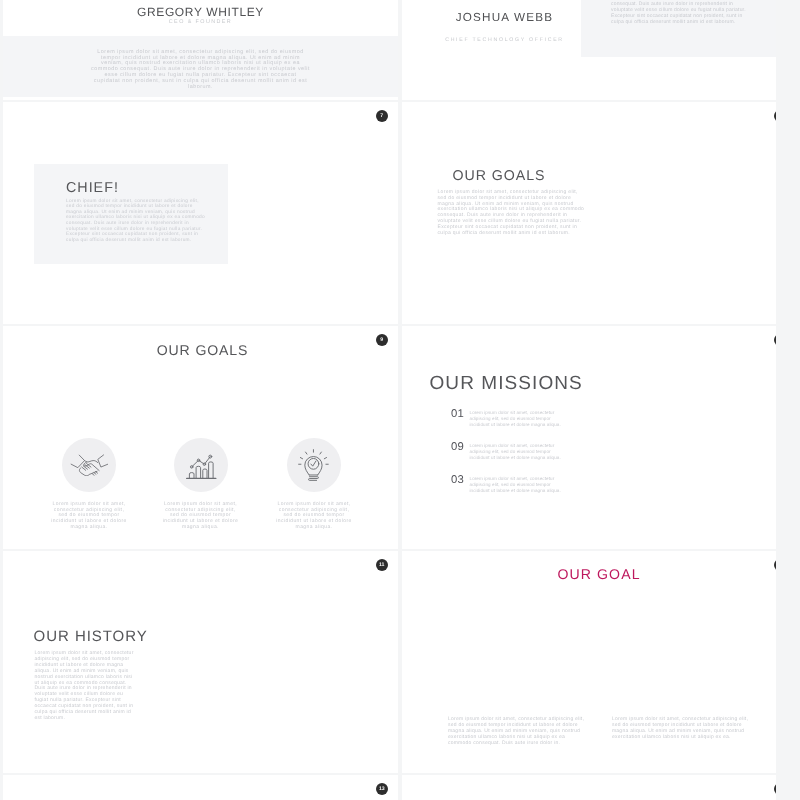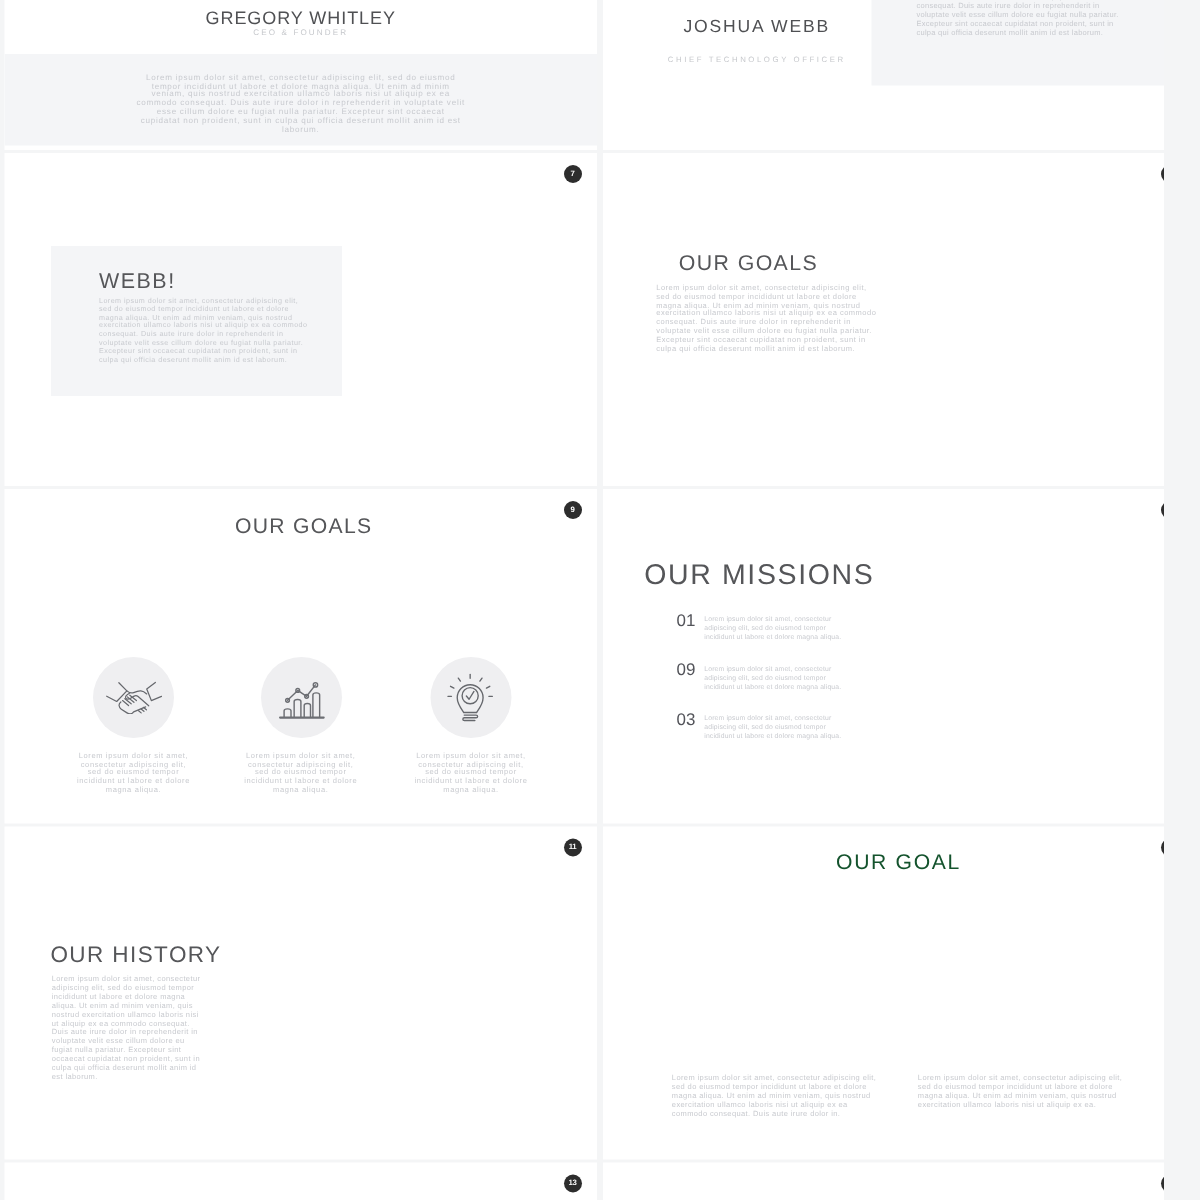--- a/index.html
+++ b/index.html
@@ -63,21 +63,21 @@
 .s-missions .ttl{position:absolute;left:28px;top:50.8px;font-size:19px;color:#555659;letter-spacing:1.08px;line-height:14px;}
 .s-missions .item{position:absolute;left:23.5px;width:230px;height:20px;margin-left:26px;}
 .s-missions .n{position:absolute;left:0;top:0;font-size:11.3px;color:#53545a;letter-spacing:0.1px;font-weight:400;line-height:11px;}
 .s-missions .t{position:absolute;left:18.5px;top:1.2px;width:99px;margin:0;line-height:5.9px;letter-spacing:0.10px;font-size:4.55px;}
 
 
 .s-history .ttl{position:absolute;left:30.6px;top:79.0px;font-size:15px;color:#555659;letter-spacing:0.95px;line-height:14px;}
 .s-history p{position:absolute;left:31.5px;top:100.0px;width:100px;margin:0;line-height:5.94px;letter-spacing:0.26px;}
 
 
-.s-goal2 .ttl{position:absolute;left:0;top:16.5px;width:395px;text-align:center;font-size:14.1px;color:#14532d;letter-spacing:1.1px;line-height:14px;}
+.s-goal2 .ttl{position:absolute;left:0;top:16.5px;width:395px;text-align:center;font-size:14.1px;color:#be185d;letter-spacing:1.1px;line-height:14px;}
 .s-goal2 .c1{position:absolute;left:46.4px;top:166.5px;width:138px;margin:0;line-height:5.85px;letter-spacing:0.26px;}
 .s-goal2 .c2{position:absolute;left:210.4px;top:166.5px;width:138px;margin:0;line-height:5.85px;letter-spacing:0.26px;}
 </style>
 </head>
 <body>
 
 <div class="viewport">
 <div class="grid">
 
   <div class="row">
@@ -100,21 +100,21 @@
       <div class="lrole">CHIEF TECHNOLOGY OFFICER</div>
 
     </div>
 
   </div>
 
   <div class="row">
 
     <div class="slide s-hello">
       <div class="box"></div>
-      <div class="ttl">WEBB!</div>
+      <div class="ttl">CHIEF!</div>
       <p class="body-txt">Lorem ipsum dolor sit amet, consectetur adipiscing elit, sed do eiusmod tempor incididunt ut labore et dolore magna aliqua. Ut enim ad minim veniam, quis nostrud exercitation ullamco laboris nisi ut aliquip ex ea commodo consequat. Duis aute irure dolor in reprehenderit in voluptate velit esse cillum dolore eu fugiat nulla pariatur. Excepteur sint occaecat cupidatat non proident, sunt in culpa qui officia deserunt mollit anim id est laborum.</p>
       <div class="badge">
             <span>7</span>
           </div>
     </div>
 
     <div class="slide s-titleleft">
       <div class="ttl">OUR GOALS</div>
       <p class="body-txt">Lorem ipsum dolor sit amet, consectetur adipiscing elit, sed do eiusmod tempor incididunt ut labore et dolore magna aliqua. Ut enim ad minim veniam, quis nostrud exercitation ullamco laboris nisi ut aliquip ex ea commodo consequat. Duis aute irure dolor in reprehenderit in voluptate velit esse cillum dolore eu fugiat nulla pariatur. Excepteur sint occaecat cupidatat non proident, sunt in culpa qui officia deserunt mollit anim id est laborum.</p>
       <div class="badge">

